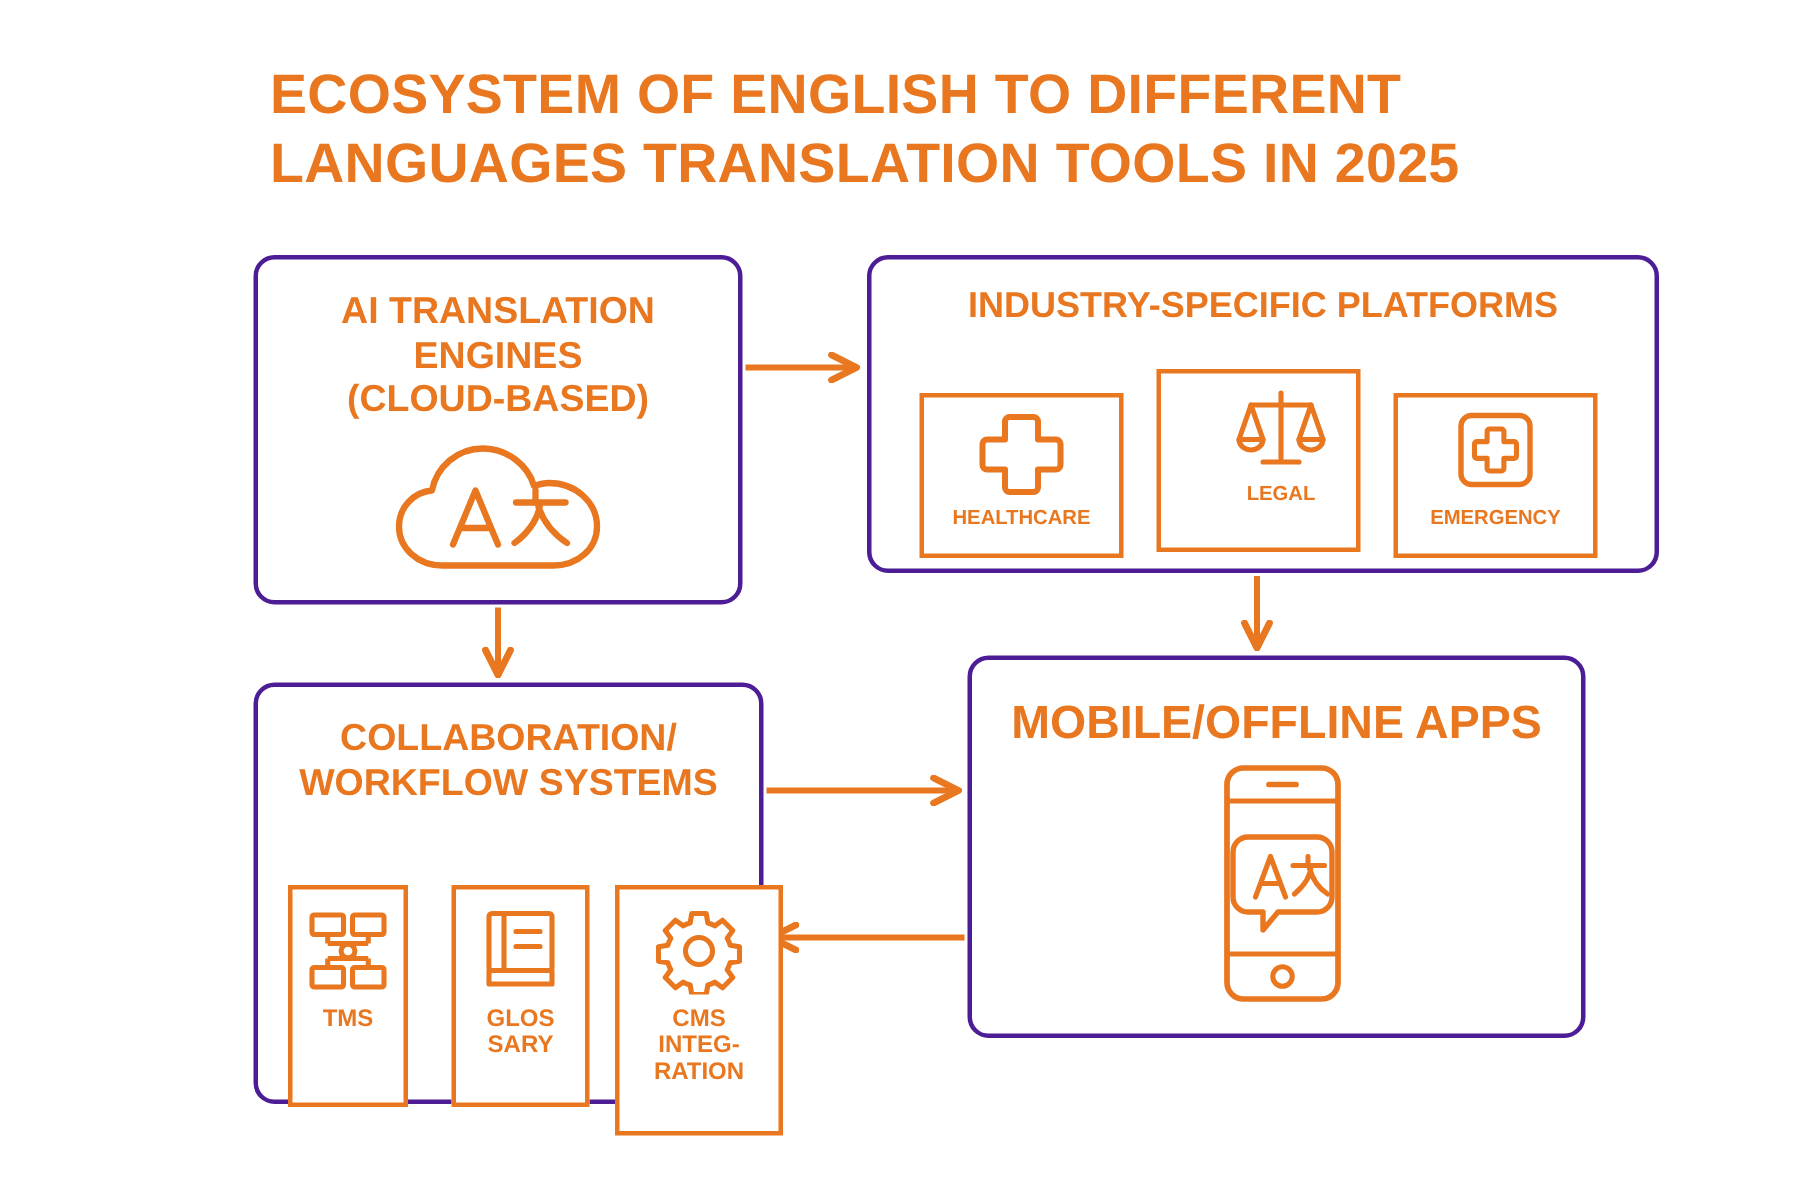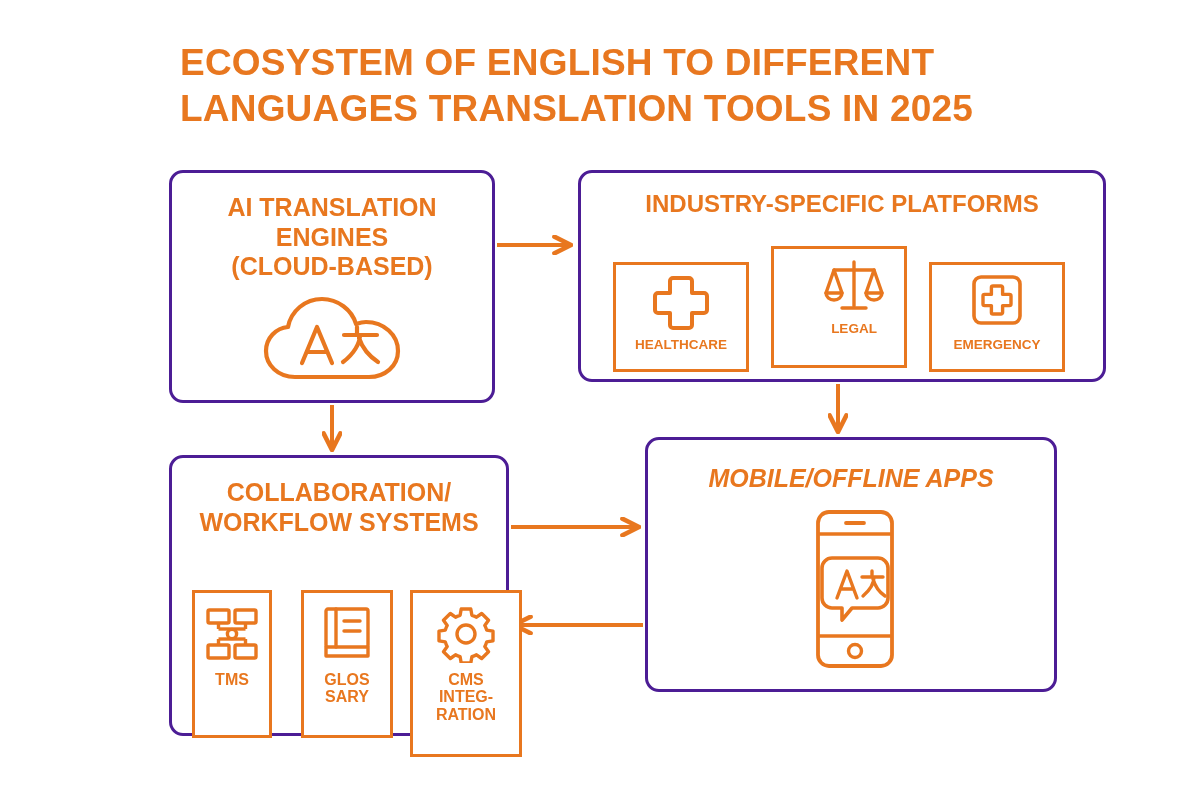--- a/index.html
+++ b/index.html
@@ -99,21 +99,21 @@
   #box-collab { left: 169px; top: 455px; width: 340px; height: 281px; }
   #box-collab .node-title { top: 20px; font-size: 25px; }
   #card-tms   { left: 20px; top: 104px; width: 80px; height: 148px; }
   #card-gloss { left: 129px; top: 104px; width: 92px; height: 148px; }
   #card-cms   { left: 238px; top: 104px; width: 112px; height: 167px; }
   #box-collab .subcard .ico { margin-top: 12px; }
   #box-collab .subcard .cap { margin-top: 8px; font-size: 16px; }
 
   
   #box-mobile { left: 645px; top: 437px; width: 412px; height: 255px; }
-  #box-mobile .node-title { top: 24px; font-size: 25px; font-style: italic; }
+  #box-mobile .node-title { top: 24px; font-size: 31px; }
   #mobile-icon { position: absolute; left: 156px; top: 68px; }
   #conn-layer { position: absolute; left: 0; top: 0; width: 1200px; height: 800px; }
 </style>
 </head>
 <body>
 
 <div id="stage">
 
   <div id="title">ECOSYSTEM OF ENGLISH TO DIFFERENT
 LANGUAGES TRANSLATION TOOLS IN 2025</div>

